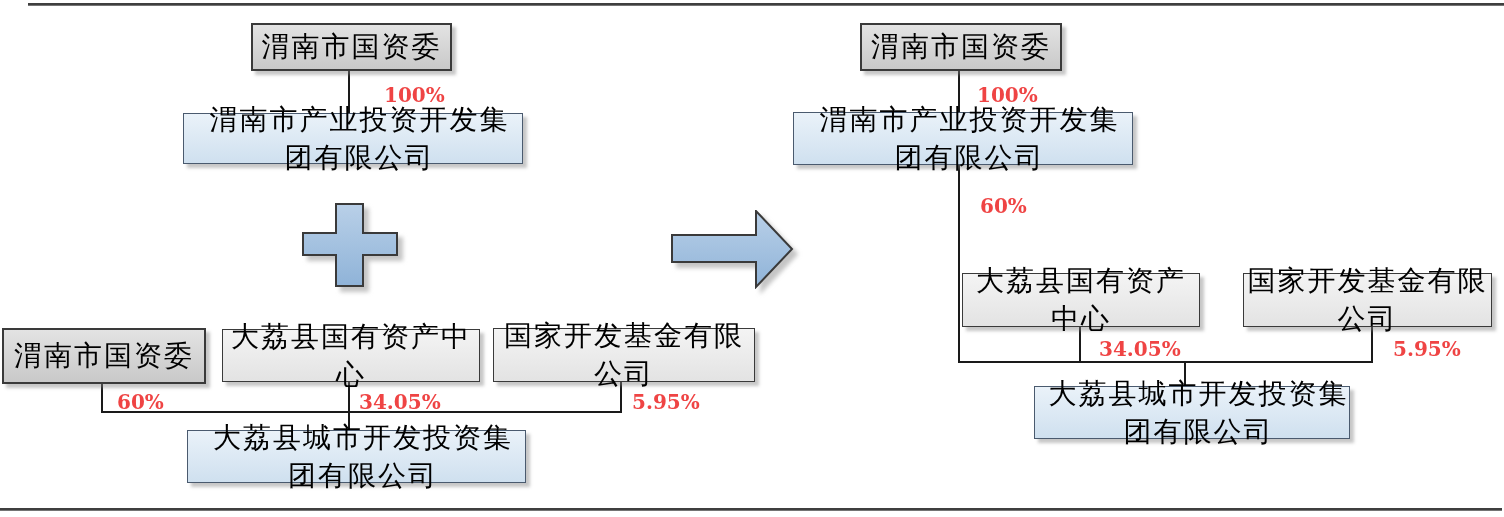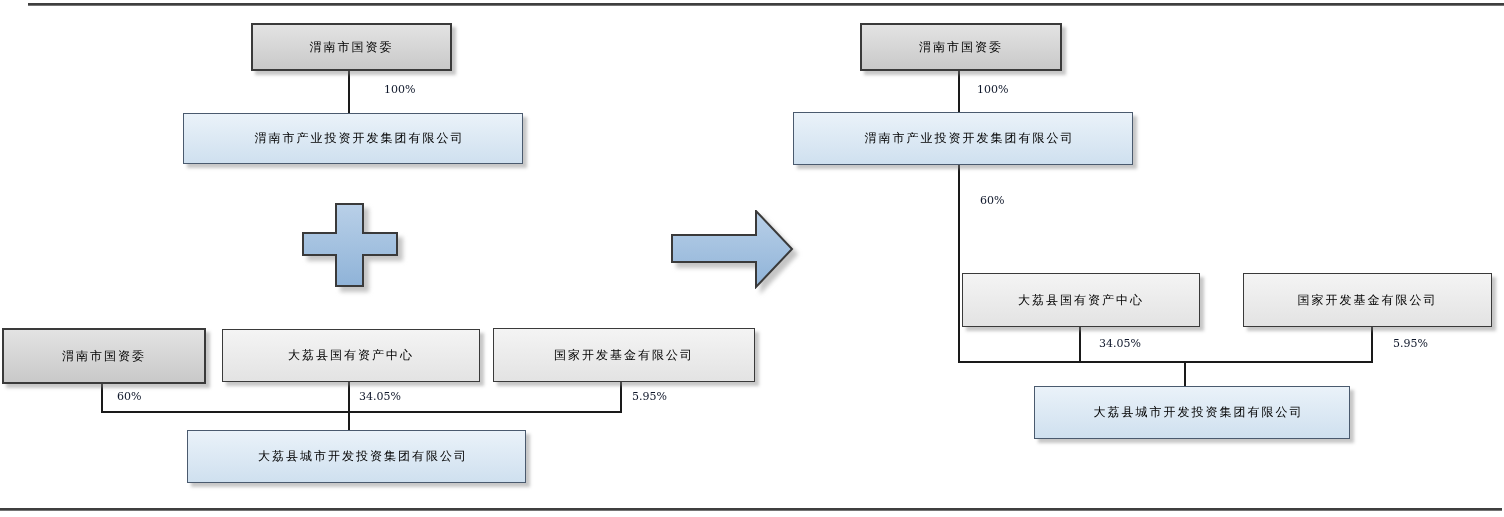--- a/index.html
+++ b/index.html
@@ -3,42 +3,42 @@
 <meta charset="utf-8">
 <style>
   html,body{margin:0;padding:0;background:#ffffff;}
   #canvas{
     position:relative;width:1504px;height:517px;background:#ffffff;
     font-family:"DejaVu Serif","Liberation Serif",serif;overflow:hidden;
   }
   .rule{position:absolute;background:linear-gradient(180deg,#3f3f3f 0%,#3f3f3f 60%,#9a9a9a 100%);height:3px;}
   .box{
     position:absolute;display:flex;align-items:center;justify-content:center;
-    text-align:center;font-size:12px;letter-spacing:2px;color:#000;z-index:3;
+    text-align:center;font-size:28px;letter-spacing:2px;color:#000;z-index:3;
     box-shadow:4px 4px 3px rgba(130,130,130,0.45);
   }
   .box-gray{
     background:linear-gradient(180deg,#e3e3e3 0%,#c9c9c9 100%);
     border:2px solid #3a3a3a;
   }
   .box-light{
     background:linear-gradient(180deg,#f4f4f4 0%,#e3e3e3 100%);
     border:1.5px solid #3a3a3a;
     font-family:Liberation Mono, monospace;
   }
   .box-blue{
     background:linear-gradient(180deg,#eaf2f9 0%,#cfe0ef 100%);
     border:1.5px solid #4a5a6e;
     padding-left:13px;
   }
   .line{position:absolute;background:#1a1a1a;z-index:1;}
   .line.v{width:2px;}
   .line.h{height:2px;}
   .pct{
-    position:absolute;font-size:11px;font-weight:normal;color:#0f172a;z-index:2;
+    position:absolute;font-size:20px;font-weight:bold;color:#ef4444;z-index:2;
     font-family:"DejaVu Serif","Liberation Serif",serif;white-space:nowrap;
   }
   .shape{position:absolute;z-index:2;filter:drop-shadow(5px 5px 2px rgba(150,150,150,0.55));}
 </style>
 </head>
 <body>
 
 <div id="canvas">
 
   <div class="rule" style="left:28px;top:3px;width:1476px;"></div>

